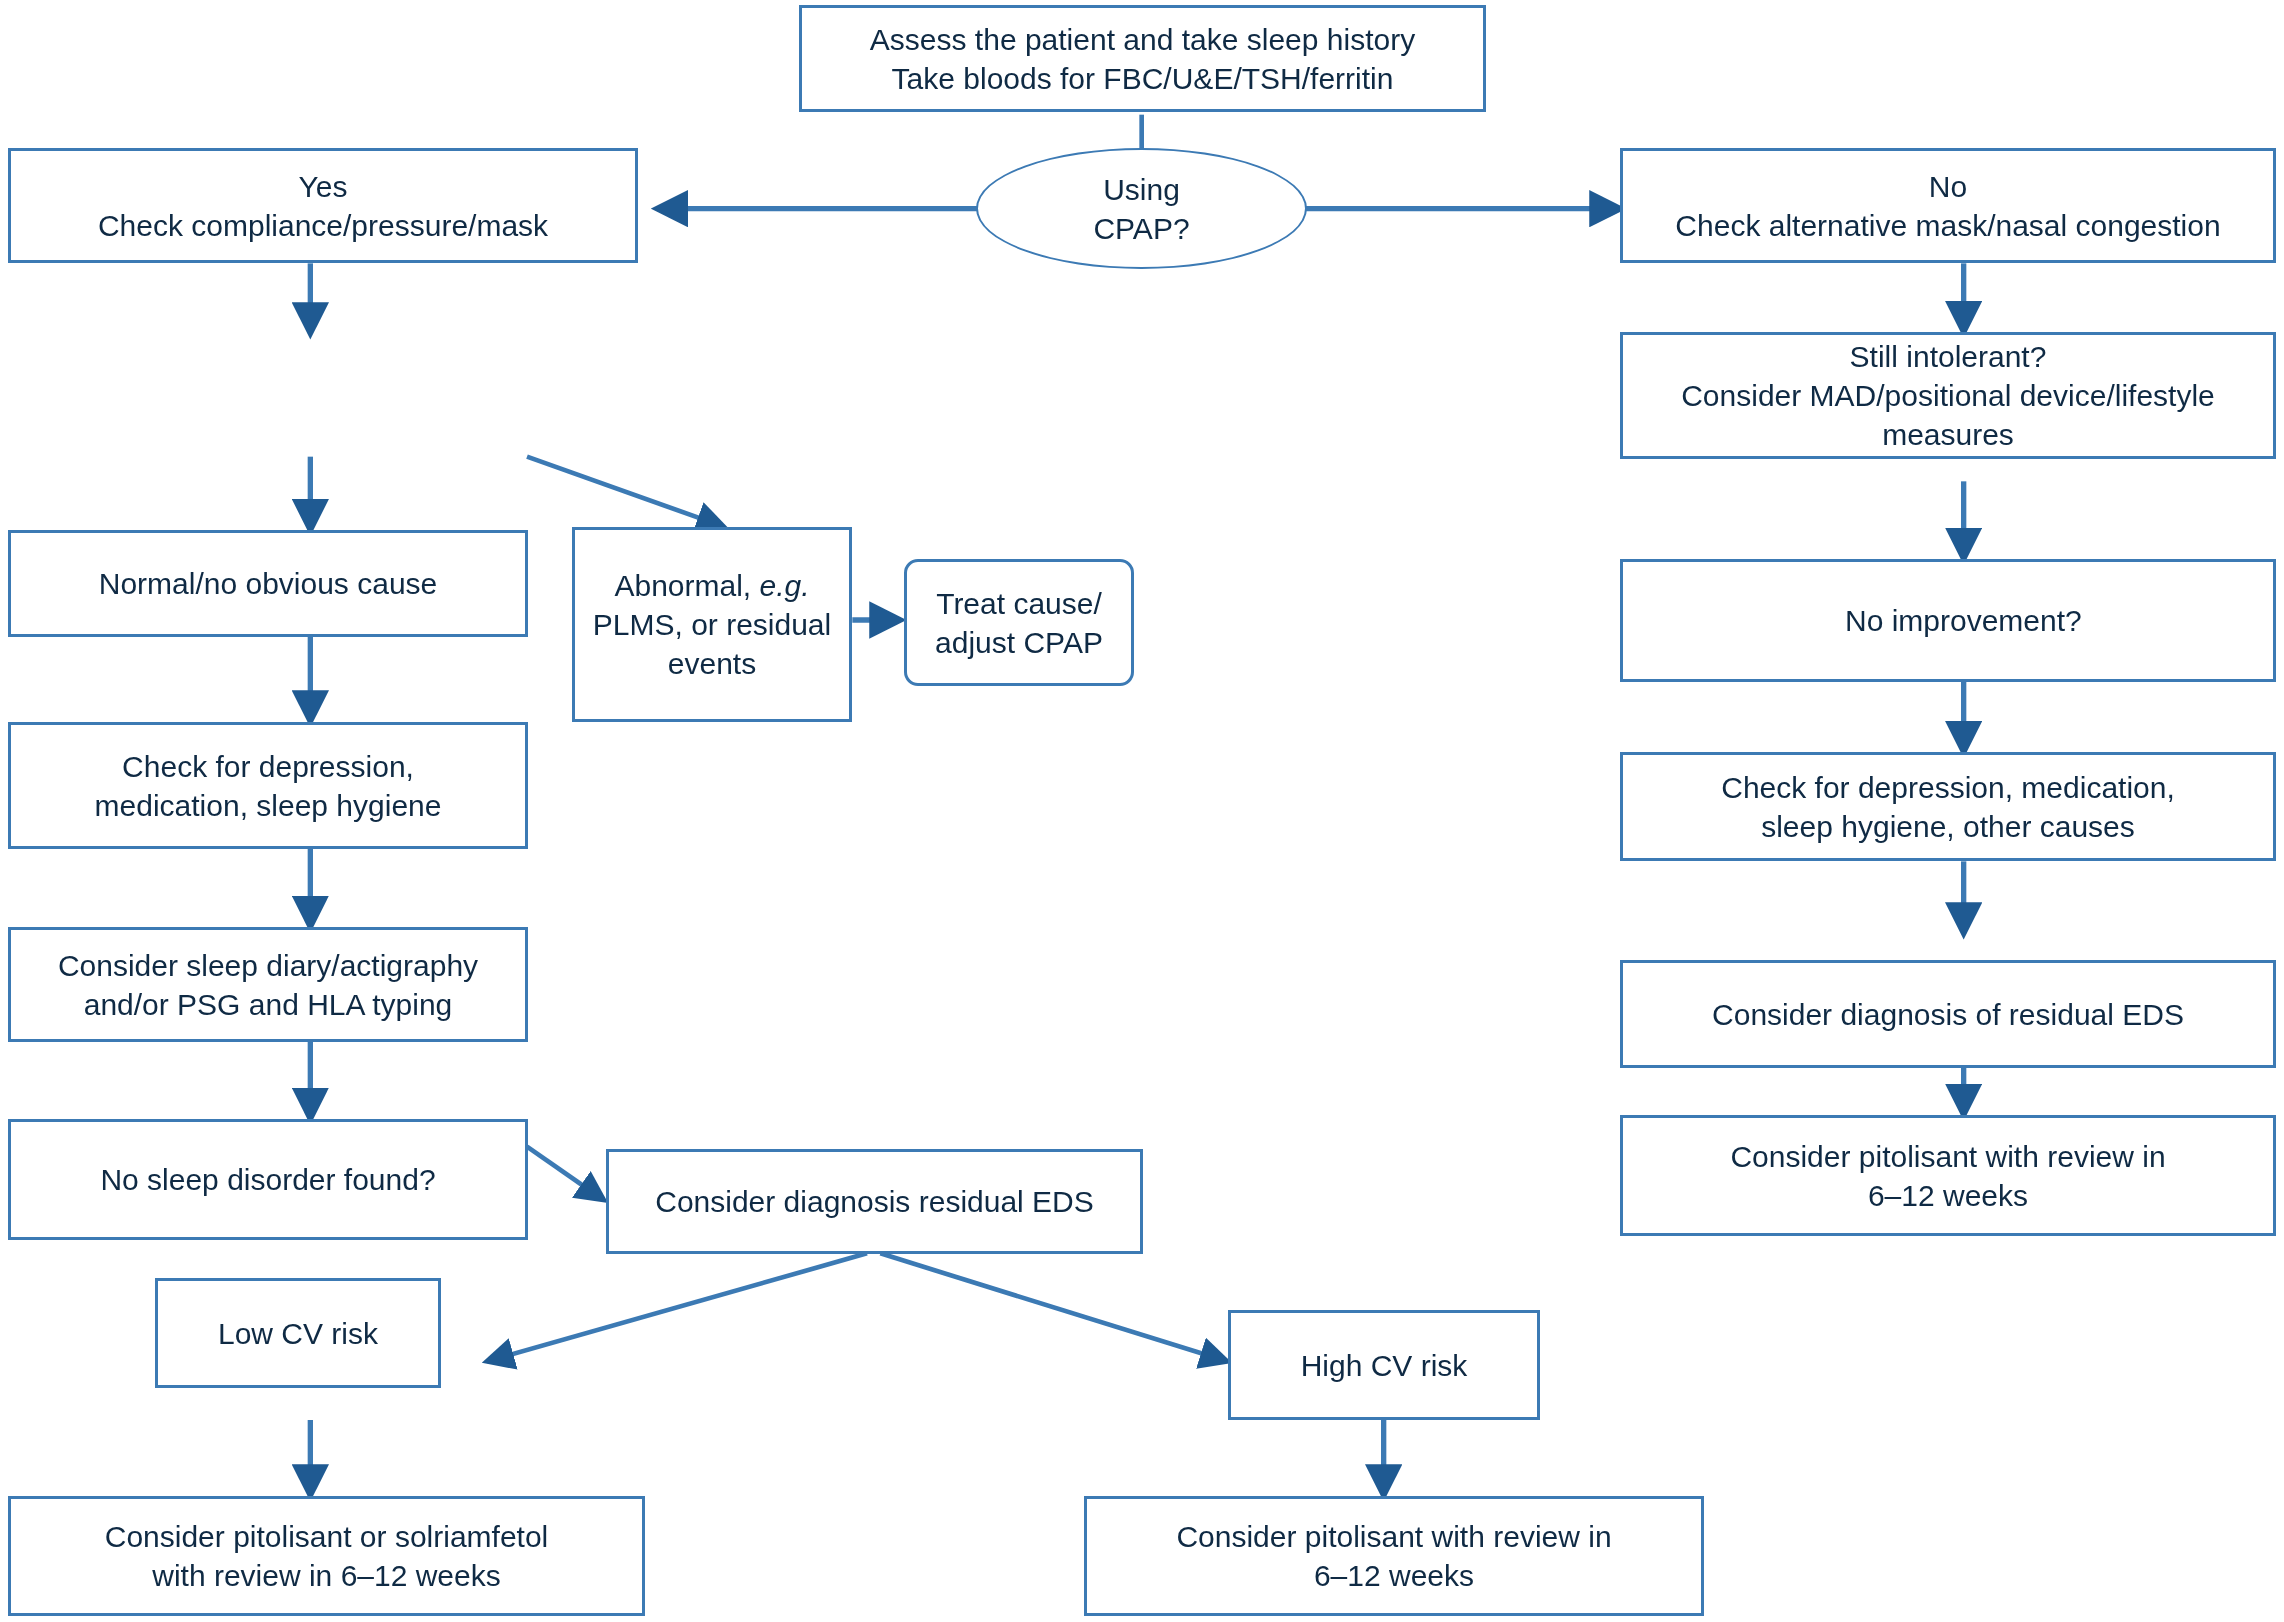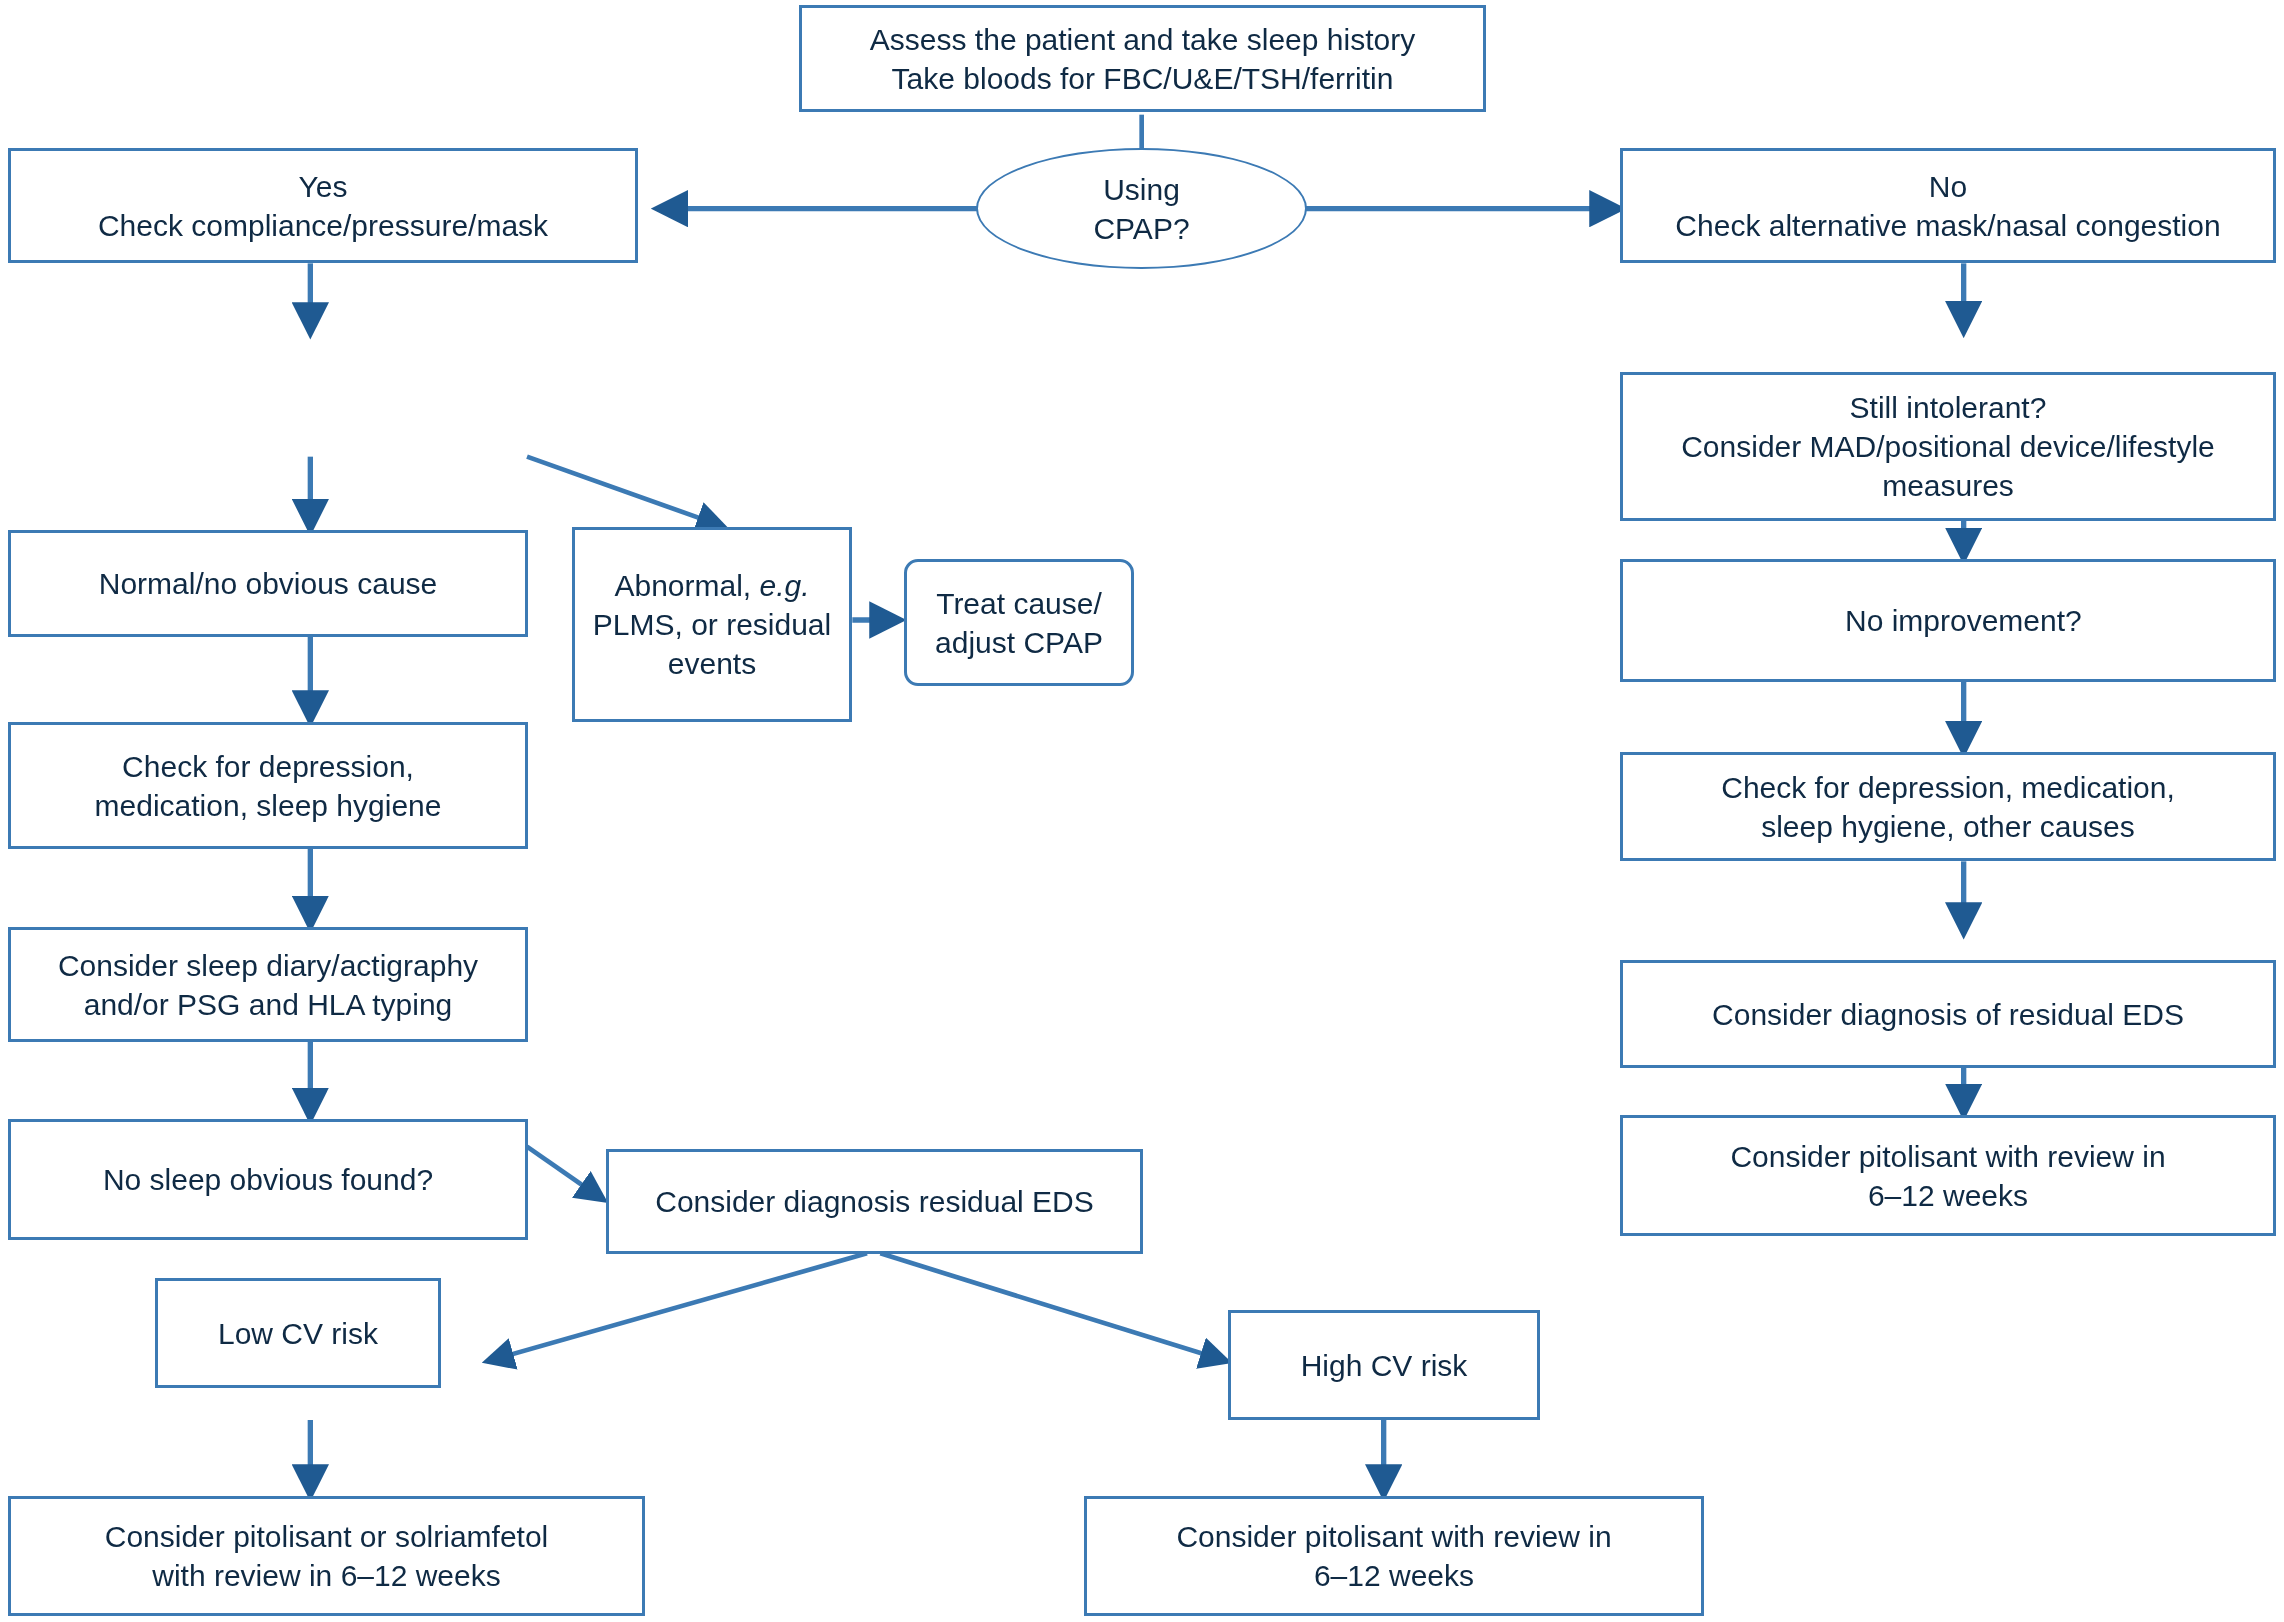--- a/index.html
+++ b/index.html
@@ -148,21 +148,21 @@
     <span class="txt">Check for depression,
 medication, sleep hygiene</span>
   </div>
 
   <div class="node" style="left:8px; top:927px; width:520px; height:115px;">
     <span class="txt">Consider sleep diary/actigraphy
 and/or PSG and HLA typing</span>
   </div>
 
   <div class="node" style="left:8px; top:1119px; width:520px; height:121px;">
-    <span class="txt">No sleep obvious found?</span>
+    <span class="txt">No sleep disorder found?</span>
   </div>
 
   <div class="node" style="left:606px; top:1149px; width:537px; height:105px;">
     <span class="txt">Consider diagnosis residual EDS</span>
   </div>
 
   <div class="node" style="left:155px; top:1278px; width:286px; height:110px;">
     <span class="txt">Low CV risk</span>
   </div>
 
@@ -178,21 +178,21 @@
   <div class="node" style="left:1084px; top:1496px; width:620px; height:120px;">
     <span class="txt">Consider pitolisant with review in
 6–12 weeks</span>
   </div>
 
   <div class="node" style="left:1620px; top:148px; width:656px; height:115px;">
     <span class="txt">No
 Check alternative mask/nasal congestion</span>
   </div>
 
-  <div class="node" style="left:1620px; top:332px; width:656px; height:149px;margin-top:40px;">
+  <div class="node" style="left:1620px; top:332px; width:656px; height:127px;">
     <span class="txt">Still intolerant?
 Consider MAD/positional device/lifestyle
 measures</span>
   </div>
 
   <div class="node" style="left:1620px; top:559px; width:656px; height:123px;padding-left:40px;">
     <span class="txt">No improvement?</span>
   </div>
 
   <div class="node" style="left:1620px; top:752px; width:656px; height:109px;">

